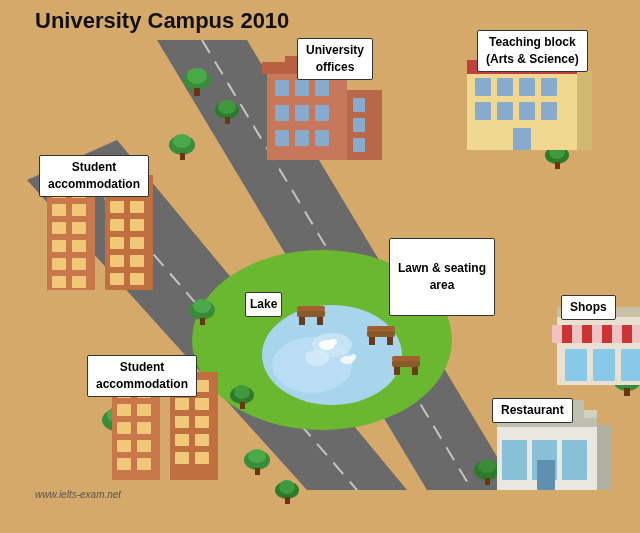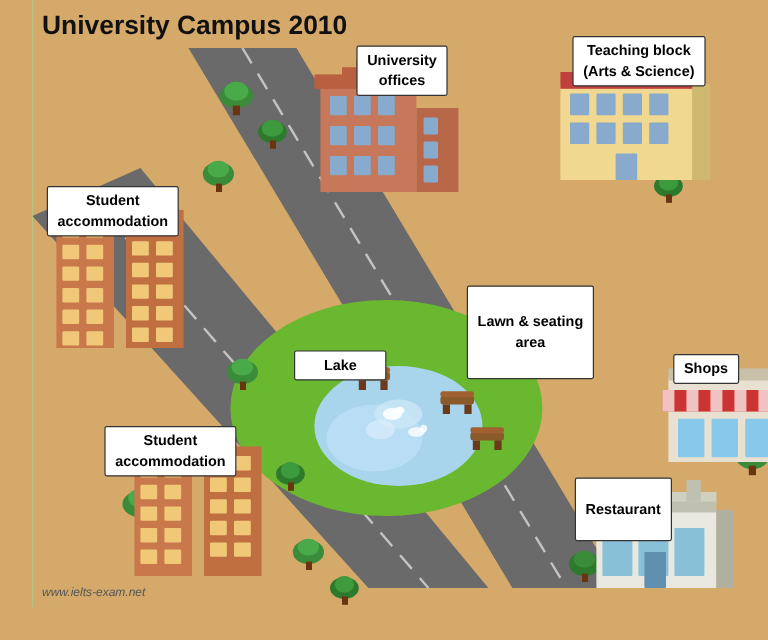--- a/index.html
+++ b/index.html
@@ -312,29 +312,29 @@
   </div>
 
   <div style="position:absolute;top:355px;left:60px;background:white;border:1.5px solid #333;padding:3px 8px;font-size:12px;font-weight:bold;text-align:center;line-height:1.4;z-index:20;border-radius:2px;">
     <span>Student<br>accommodation</span>
   </div>
 
   <div style="position:absolute;top:238px;left:362px;background:white;border:1.5px solid #333;padding:21px 8px;font-size:12px;font-weight:bold;text-align:center;line-height:1.4;z-index:20;border-radius:2px;">
     <span>Lawn &amp; seating<br>area</span>
   </div>
 
-  <div style="position:absolute;top:292px;left:218px;background:white;border:1.5px solid #333;padding:3px 24px;font-size:12px;font-weight:bold;text-align:left;line-height:1.4;z-index:20;border-radius:2px;">
+  <div style="position:absolute;top:292px;left:218px;background:white;border:1.5px solid #333;padding:3px 4px;font-size:12px;font-weight:bold;text-align:left;line-height:1.4;z-index:20;border-radius:2px;">
     <span>Lake</span>
   </div>
 
   <div style="position:absolute;top:295px;left:534px;background:white;border:1.5px solid #333;padding:3px 8px;font-size:12px;font-weight:bold;text-align:left;line-height:1.4;z-index:20;border-radius:2px;">
     <span>Shops</span>
   </div>
 
-  <div style="position:absolute;top:398px;left:452px;background:white;border:1.5px solid #333;padding:17px 8px;font-size:12px;font-weight:bold;text-align:center;line-height:1.4;z-index:20;border-radius:2px;">
+  <div style="position:absolute;top:398px;left:465px;background:white;border:1.5px solid #333;padding:3px 8px;font-size:12px;font-weight:bold;text-align:center;line-height:1.4;z-index:20;border-radius:2px;">
     <span>Restaurant</span>
   </div>
 
   <div style="position:absolute;bottom:6px;left:8px;font-size:10px;color:#555;z-index:20;font-style:italic;">
     <span>www.ielts-exam.net</span>
   </div>
 
 </div>
 
 </body></html>

